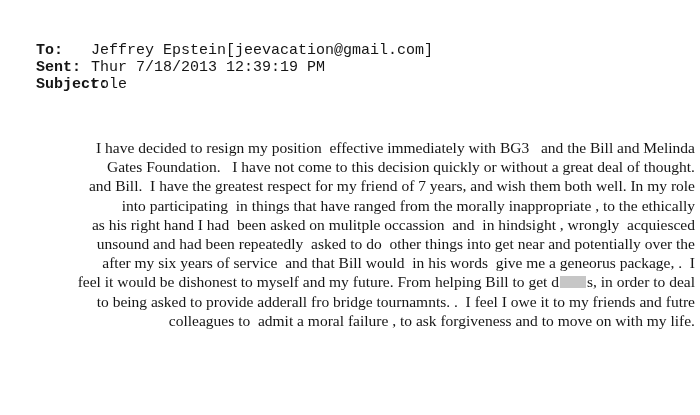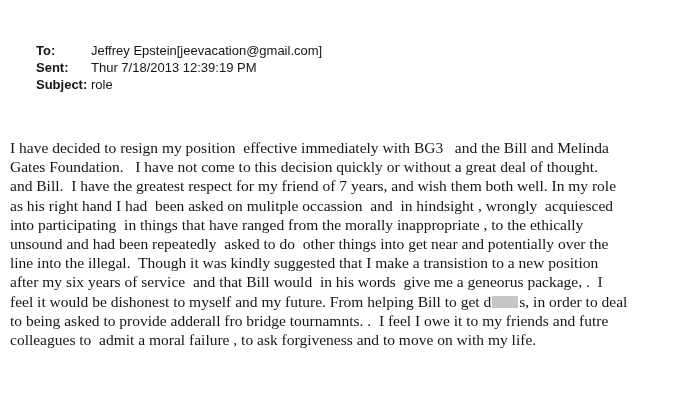--- a/index.html
+++ b/index.html
@@ -12,22 +12,22 @@
     width: 700px;
     height: 415px;
     background: var(--page-bg, #ffffff);
     overflow: hidden;
     font-family: "Liberation Serif", serif;
   }
   .email-header {
     position: absolute;
     left: 36px;
     top: 42px;
-    font-family: Liberation Sans, sans-serif;
-    font-size: 13px;
+    font-family: Liberation Mono, monospace;
+    font-size: 15px;
     line-height: 17px;
     color: var(--ink, #151515);
   }
   .header-row {
     display: flex;
   }
   .header-label {
     font-weight: bold;
     width: 55px;
     flex: 0 0 55px;
@@ -42,20 +42,21 @@
     left: 10px;
     top: 138px;
     width: 685px;
     font-family: "Liberation Serif", serif;
     font-size: 15.5px;
     line-height: 19.2px;
     color: var(--ink, #151515);
   }
   .body-line {
     white-space: pre;
+    text-align: right;
   }
   .body-line span {
     white-space: pre;
   }
   .redaction {
     display: inline-block;
     height: 12px;
     background: var(--redaction, #c6c6c6);
     vertical-align: baseline;
     margin: 0 1px -1px 1px;
@@ -78,23 +79,22 @@
     <div class="header-row">
       <span class="header-label">Subject:</span>
       <span class="header-value">role</span>
     </div>
   </div>
 
   <div class="email-body">
       <div class="body-line"><span>I have decided to resign my position  effective immediately with BG3   and the Bill and Melinda</span></div>
       <div class="body-line"><span>Gates Foundation.   I have not come to this decision quickly or without a great deal of thought.</span></div>
       <div class="body-line"><span>and Bill.  I have the greatest respect for my friend of 7 years, and wish them both well. In my role</span></div>
+      <div class="body-line"><span>into participating  in things that have ranged from the morally inappropriate , to the ethically</span></div>
       <div class="body-line"><span>as his right hand I had  been asked on mulitple occassion  and  in hindsight , wrongly  acquiesced</span></div>
-      <div class="body-line"><span>into participating  in things that have ranged from the morally inappropriate , to the ethically</span></div>
       <div class="body-line"><span>unsound and had been repeatedly  asked to do  other things into get near and potentially over the</span></div>
-      <div class="body-line"><span>line into the illegal.  Though it was kindly suggested that I make a transistion to a new position</span></div>
       <div class="body-line"><span>after my six years of service  and that Bill would  in his words  give me a geneorus package, .  I</span></div>
       <div class="body-line"><span>feel it would be dishonest to myself and my future. From helping Bill to get d</span><span class="redaction" style="width: 26px;"></span><span>s, in order to deal</span></div>
       <div class="body-line"><span>to being asked to provide adderall fro bridge tournamnts. .  I feel I owe it to my friends and futre</span></div>
       <div class="body-line"><span>colleagues to  admit a moral failure , to ask forgiveness and to move on with my life.</span></div>
     </div>
 
 </div>
 
 </body></html>

